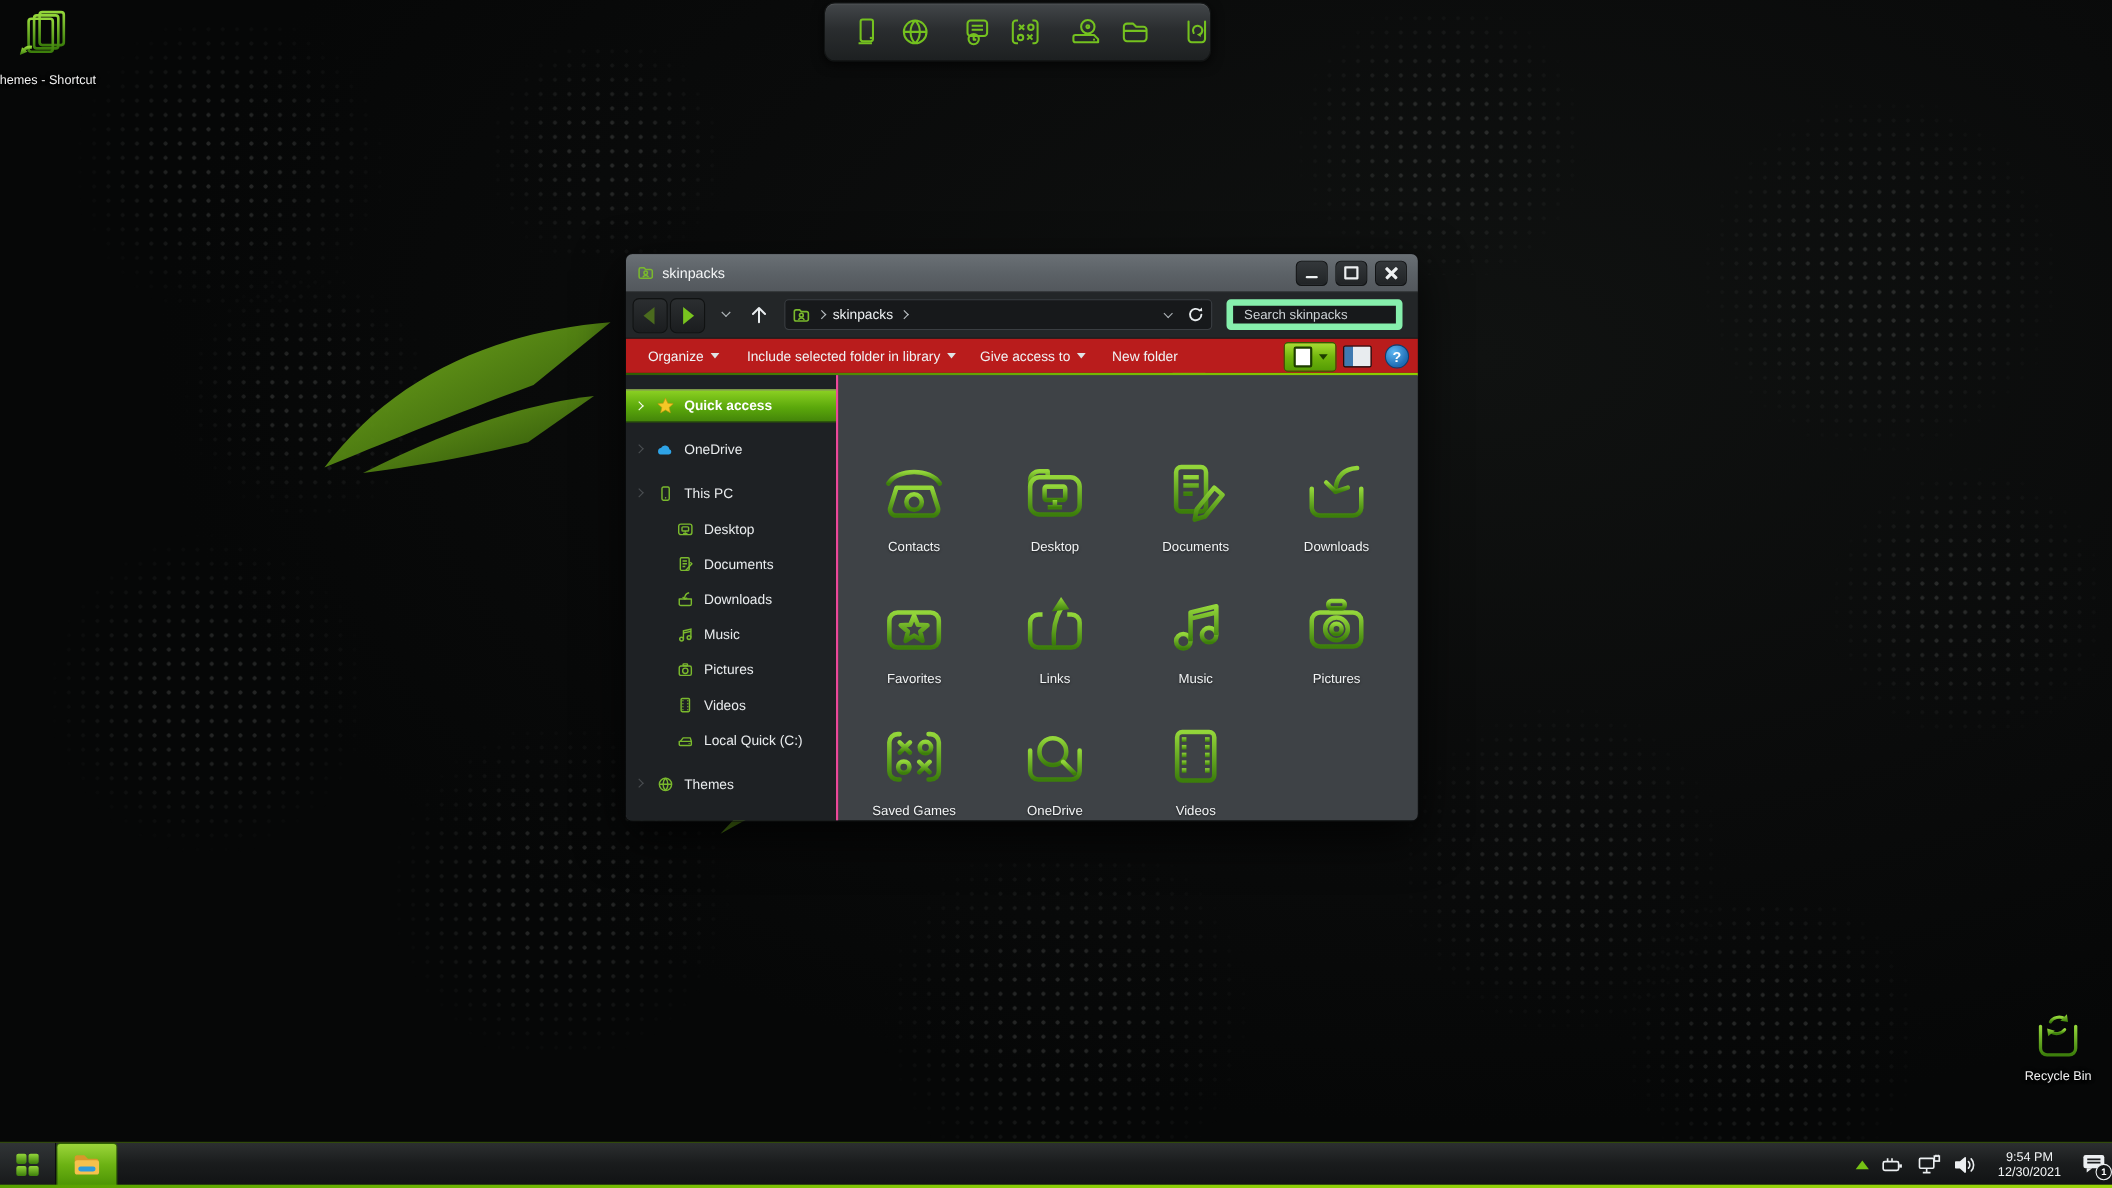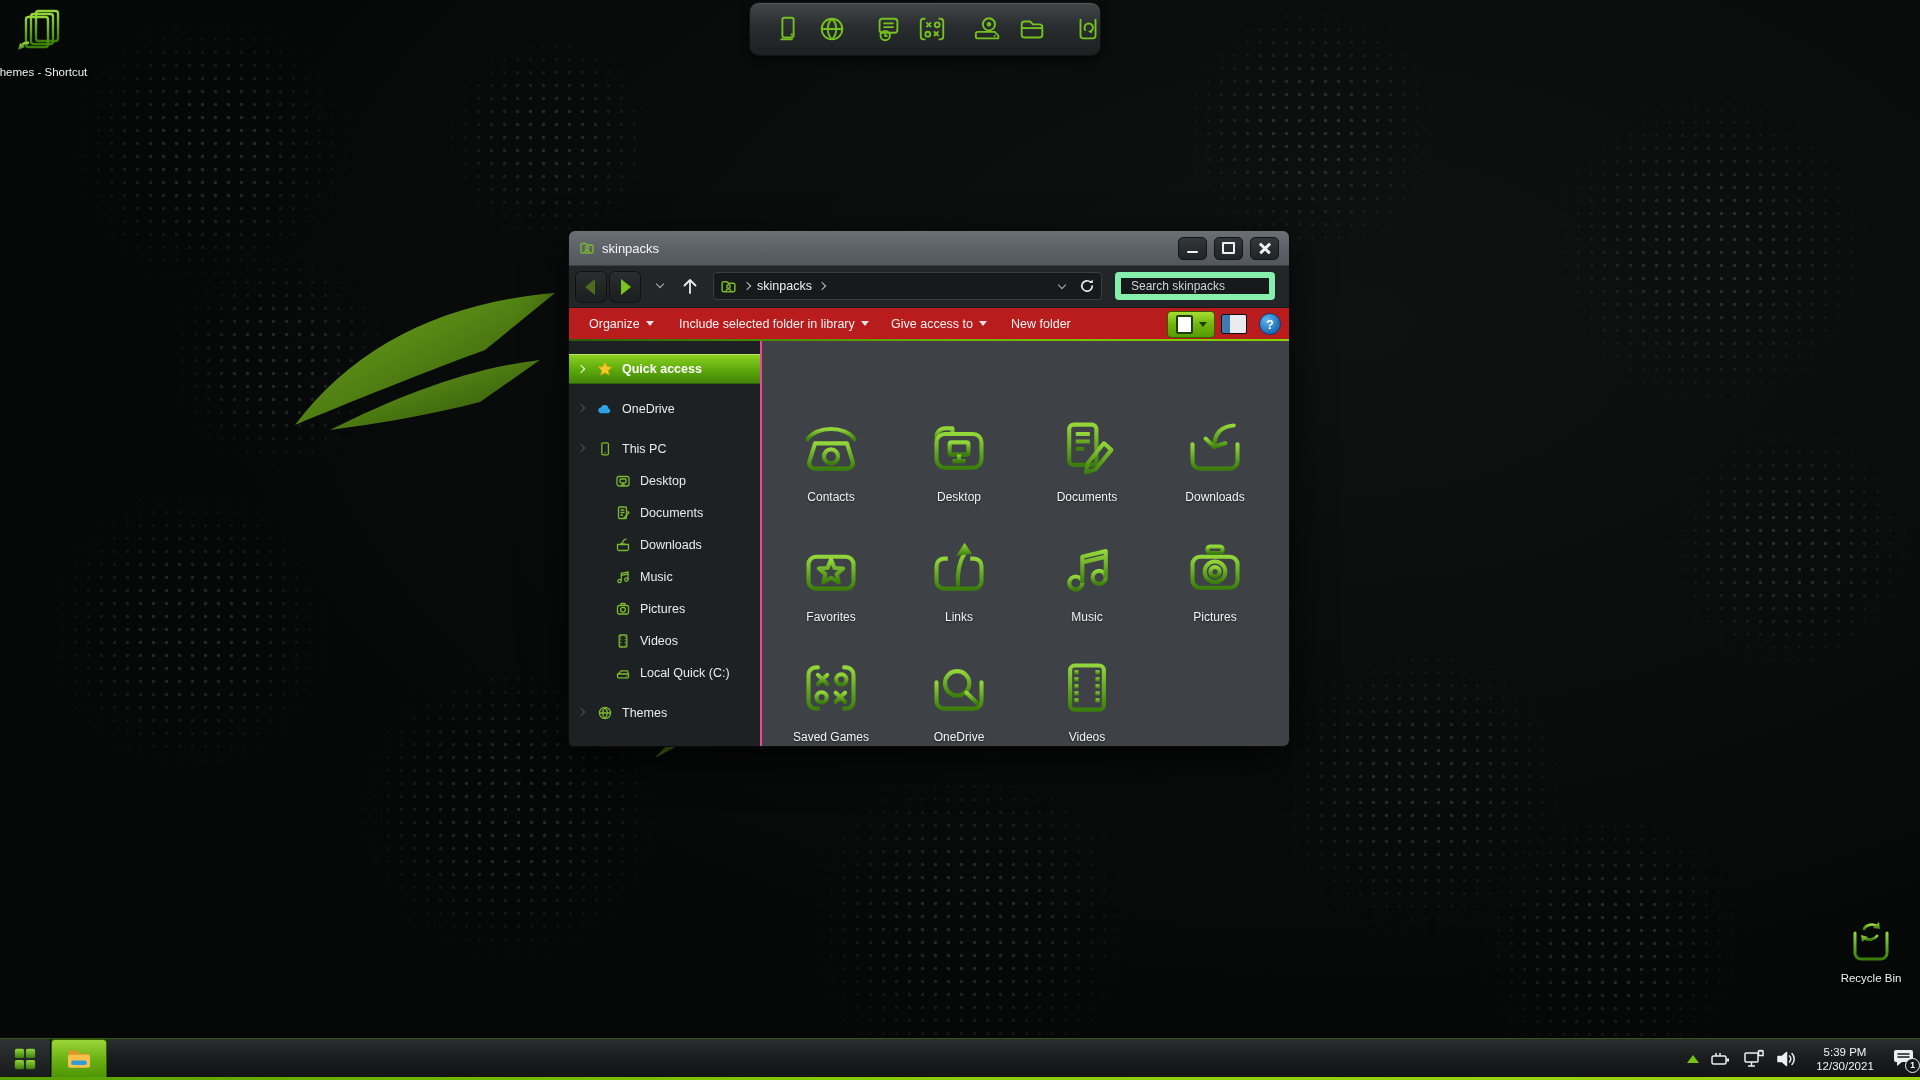--- a/index.html
+++ b/index.html
@@ -622,21 +622,21 @@
           <path d="M17,0.8 v1.2 M19,0.8 v1.2"></path>
         </svg>
     </span>
     <span class="trayicon">
       <svg width="22" height="20" viewBox="0 0 22 20" fill="none" stroke="#eceff1" stroke-width="1.5" stroke-linejoin="round">
         <polygon points="2,7.5 6,7.5 10.5,3.5 10.5,16.5 6,12.5 2,12.5" fill="#eceff1"></polygon>
         <path d="M13.5,7 a4.2,4.2 0 0 1 0,6 M16,4.5 a8,8 0 0 1 0,11" stroke-linecap="round"></path>
         </svg>
     </span>
     <div class="clock">
-      <div>5:39 PM</div>
+      <div>9:54 PM</div>
       <div>12/30/2021</div>
     </div>
     <div class="notif">
       <svg width="24" height="24" viewBox="0 0 24 24">
         <rect x="2" y="4" width="19" height="12" rx="2" fill="#eceff1"></rect>
         <path d="M5,16 v4 l5,-4 z" fill="#eceff1"></path>
         <path d="M5.5,8 h12 M5.5,11 h12" stroke="#1a1c1e" stroke-width="1.6"></path>
       </svg>
       <span class="badge">1</span>
     </div>

